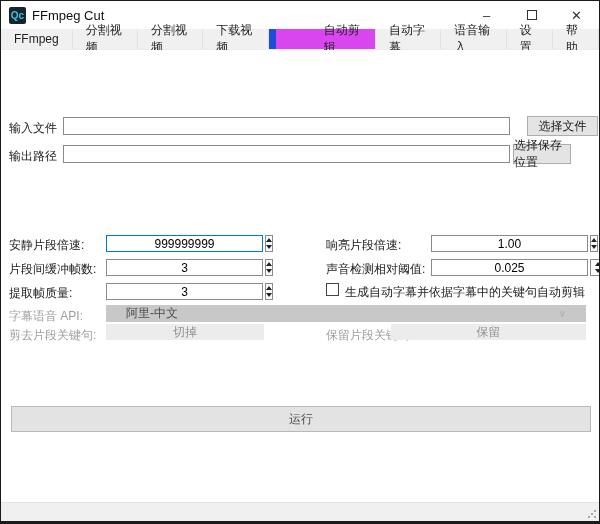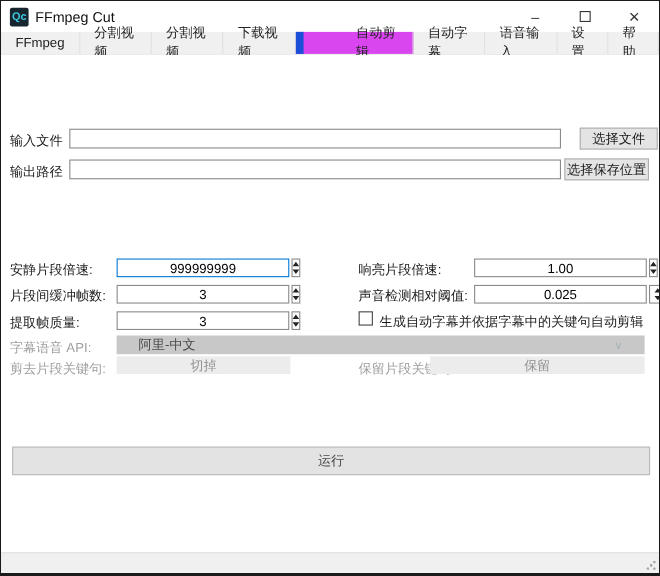--- a/index.html
+++ b/index.html
@@ -115,21 +115,21 @@
   </div>
 
   <div class="content">
 
     <span class="lbl" style="left:8px; top:70px;">输入文件</span>
     <input class="txt-input" style="left: 62px; top: 67px; width: 447px;" value="">
     <div class="btn" style="left:515px; top:66px; width:71px;margin-left:11px;">选择文件</div>
 
     <span class="lbl" style="left:8px; top:98px;">输出路径</span>
     <input class="txt-input" style="left: 62px; top: 95px; width: 447px;" value="">
-    <div class="btn" style="left:512px; top:94px; width:77px;">选择保存位置</div>
+    <div class="btn" style="left:512px; top:94px; width:58px;">选择保存位置</div>
 
     <span class="lbl" style="left:8px; top:187px;">安静片段倍速:</span>
     <div class="spin" style="left:105px; top:185px; width:142px;">
       <input class="spin-text focused" value="999999999" style="">
       <div class="spin-btns">
         <div class="spin-half">
             <i class="tri-up"></i>
           </div>
         <div class="spin-half">
             <i class="tri-down"></i>

